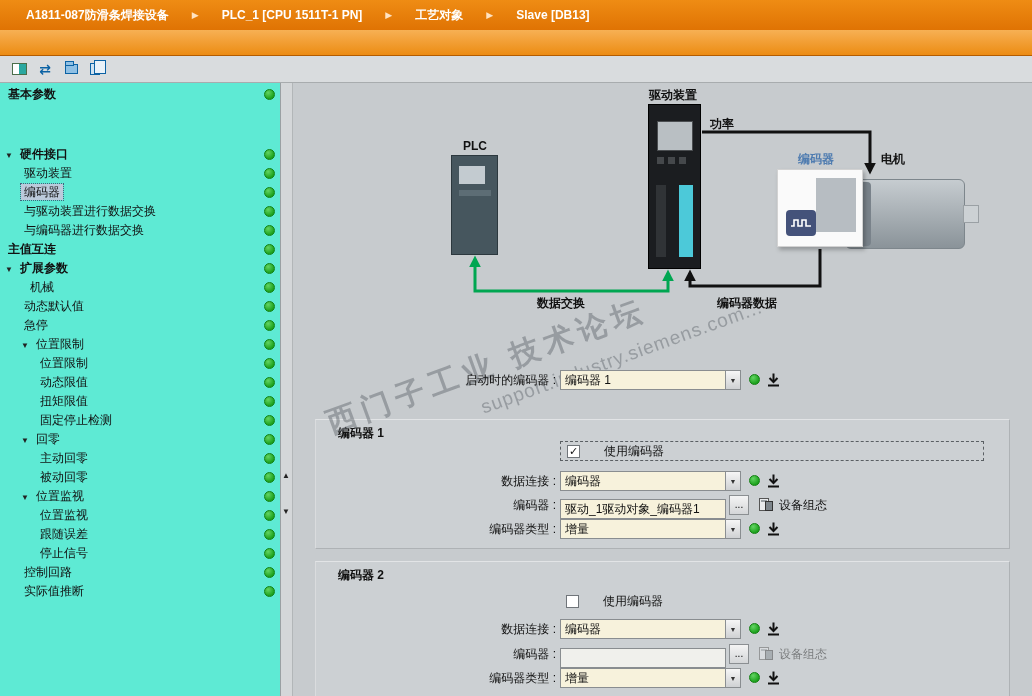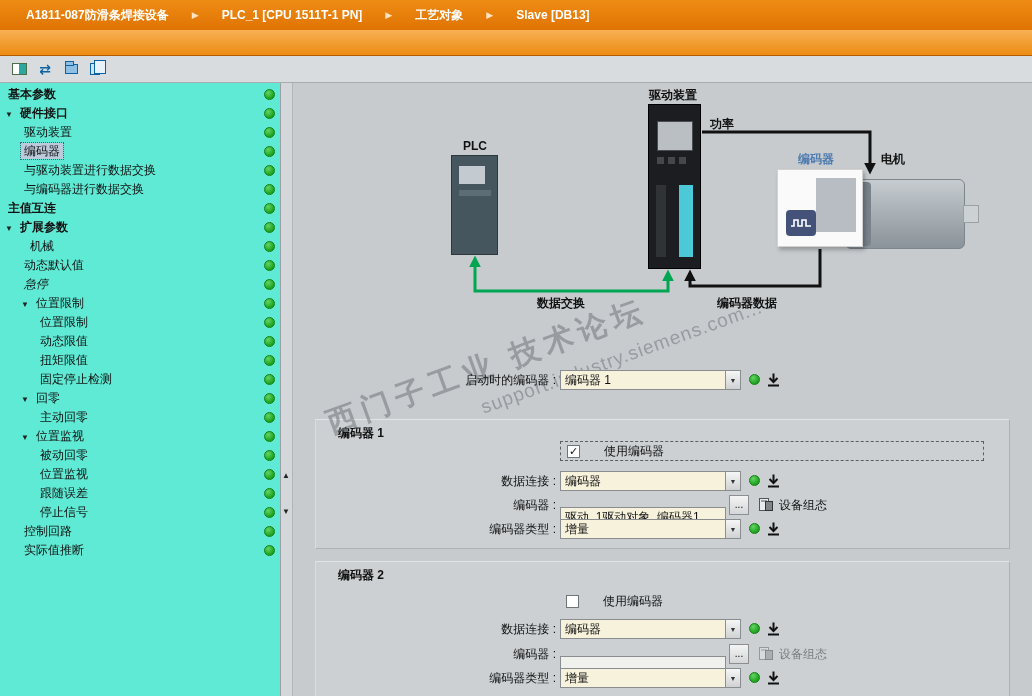--- a/index.html
+++ b/index.html
@@ -77,21 +77,21 @@
   .frow { position:absolute; left:0; width:100%; height:20px; z-index:3; }
   .flabel { position:absolute; left:0; top:2px; width:263px; text-align:right; }
   .combo { position:absolute; left:267px; top:0; width:181px; height:20px; background:#f7f2dc;
     border:1px solid #898d90; display:flex; align-items:center; cursor:pointer; }
   .combo-val { flex:1; padding:0 4px; line-height:18px; overflow:hidden; white-space:nowrap; }
   .combo-btn { width:15px; height:100%; background:linear-gradient(#f6f6f6,#cfd1d3);
     border-left:1px solid #8b8f92; display:flex; align-items:center; justify-content:center;
     font-size:7px; color:#333; }
   .formdot { position:absolute; left:456px; top:4px; }
   .dlwrap { position:absolute; left:474px; top:3px; width:14px; height:14px; cursor:pointer; }
-  .field { position:absolute; left:267px; top:12px; width:166px; height:20px; background:#f7f2dc;
+  .field { position:absolute; left:267px; top:4px; width:166px; height:20px; background:#f7f2dc;
     border:1px solid #898d90; padding:0 4px; line-height:18px; overflow:hidden; white-space:nowrap; }
   .field.empty { background:#f0f0ec; }
   .browse { position:absolute; left:436px; top:0; width:20px; height:20px; border:1px solid #8b8f92;
     background:linear-gradient(#f4f4f4,#d4d6d8); font-size:10px; line-height:14px; text-align:center;
     cursor:pointer; padding:0; font-family:inherit; }
   .devicon { position:absolute; left:466px; top:3px; width:14px; height:13px; }
   .devlink { position:absolute; left:486px; top:2px; color:#111; cursor:pointer; }
   .disabled { opacity:.45; }
   .focusbox { position:absolute; top:0; height:20px; display:flex; align-items:center; }
   .focusbox.dashed { border:1px dashed #5a5f63; }
@@ -129,39 +129,39 @@
     <span class="tbicon">
         <span class="ic-copy"></span>
       </span>
   </div>
 
   <div class="bodyrow">
 
     <aside class="sidebar">
       <div>
           <div class="tree-row lvl0" style="padding-left: 5px;"><span class="tlabel">基本参数</span><span class="gdot tree-dot"></span></div>
-          <div class="tree-row lvl0" style="padding-left: 5px;"><span class="tri">▼</span><span class="tlabel">硬件接口</span><span class="gdot tree-dot"></span></div>
+          <div class="tree-row lvl0" style="padding-left: 5px; margin-top: 41px;"><span class="tri">▼</span><span class="tlabel">硬件接口</span><span class="gdot tree-dot"></span></div>
           <div class="tree-row lvl1" style="padding-left: 21px;"><span class="tlabel">驱动装置</span><span class="gdot tree-dot"></span></div>
           <div class="tree-row lvl1 selected" style="padding-left: 21px;"><span class="tlabel">编码器</span><span class="gdot tree-dot"></span></div>
           <div class="tree-row lvl1" style="padding-left: 21px;"><span class="tlabel">与驱动装置进行数据交换</span><span class="gdot tree-dot"></span></div>
           <div class="tree-row lvl1" style="padding-left: 21px;"><span class="tlabel">与编码器进行数据交换</span><span class="gdot tree-dot"></span></div>
           <div class="tree-row lvl0" style="padding-left: 5px;"><span class="tlabel">主值互连</span><span class="gdot tree-dot"></span></div>
           <div class="tree-row lvl0" style="padding-left: 5px;"><span class="tri">▼</span><span class="tlabel">扩展参数</span><span class="gdot tree-dot"></span></div>
           <div class="tree-row lvl1" style="padding-left: 27px;"><span class="tlabel">机械</span><span class="gdot tree-dot"></span></div>
           <div class="tree-row lvl1" style="padding-left: 21px;"><span class="tlabel">动态默认值</span><span class="gdot tree-dot"></span></div>
-          <div class="tree-row lvl1" style="padding-left: 21px; font-style: italic;"><span class="tlabel">急停</span><span class="gdot tree-dot"></span></div>
+          <div class="tree-row lvl1" style="padding-left: 21px;"><span class="tlabel">急停</span><span class="gdot tree-dot"></span></div>
           <div class="tree-row lvl1" style="padding-left: 21px;"><span class="tri">▼</span><span class="tlabel">位置限制</span><span class="gdot tree-dot"></span></div>
           <div class="tree-row lvl2" style="padding-left: 37px;"><span class="tlabel">位置限制</span><span class="gdot tree-dot"></span></div>
           <div class="tree-row lvl2" style="padding-left: 37px;"><span class="tlabel">动态限值</span><span class="gdot tree-dot"></span></div>
           <div class="tree-row lvl2" style="padding-left: 37px;"><span class="tlabel">扭矩限值</span><span class="gdot tree-dot"></span></div>
           <div class="tree-row lvl2" style="padding-left: 37px;"><span class="tlabel">固定停止检测</span><span class="gdot tree-dot"></span></div>
           <div class="tree-row lvl1" style="padding-left: 21px;"><span class="tri">▼</span><span class="tlabel">回零</span><span class="gdot tree-dot"></span></div>
           <div class="tree-row lvl2" style="padding-left: 37px;"><span class="tlabel">主动回零</span><span class="gdot tree-dot"></span></div>
+          <div class="tree-row lvl2" style="padding-left: 37px;"><span class="tlabel">被动回零</span><span class="gdot tree-dot"></span></div>
           <div class="tree-row lvl1" style="padding-left: 21px;"><span class="tri">▼</span><span class="tlabel">位置监视</span><span class="gdot tree-dot"></span></div>
-          <div class="tree-row lvl2" style="padding-left: 37px;"><span class="tlabel">被动回零</span><span class="gdot tree-dot"></span></div>
           <div class="tree-row lvl2" style="padding-left: 37px;"><span class="tlabel">位置监视</span><span class="gdot tree-dot"></span></div>
           <div class="tree-row lvl2" style="padding-left: 37px;"><span class="tlabel">跟随误差</span><span class="gdot tree-dot"></span></div>
           <div class="tree-row lvl2" style="padding-left: 37px;"><span class="tlabel">停止信号</span><span class="gdot tree-dot"></span></div>
           <div class="tree-row lvl1" style="padding-left: 21px;"><span class="tlabel">控制回路</span><span class="gdot tree-dot"></span></div>
           <div class="tree-row lvl1" style="padding-left: 21px;"><span class="tlabel">实际值推断</span><span class="gdot tree-dot"></span></div>
         </div>
     </aside>
 
     <div class="splitter">
       <span class="sp-glyph" style="top:388px">▲</span>

